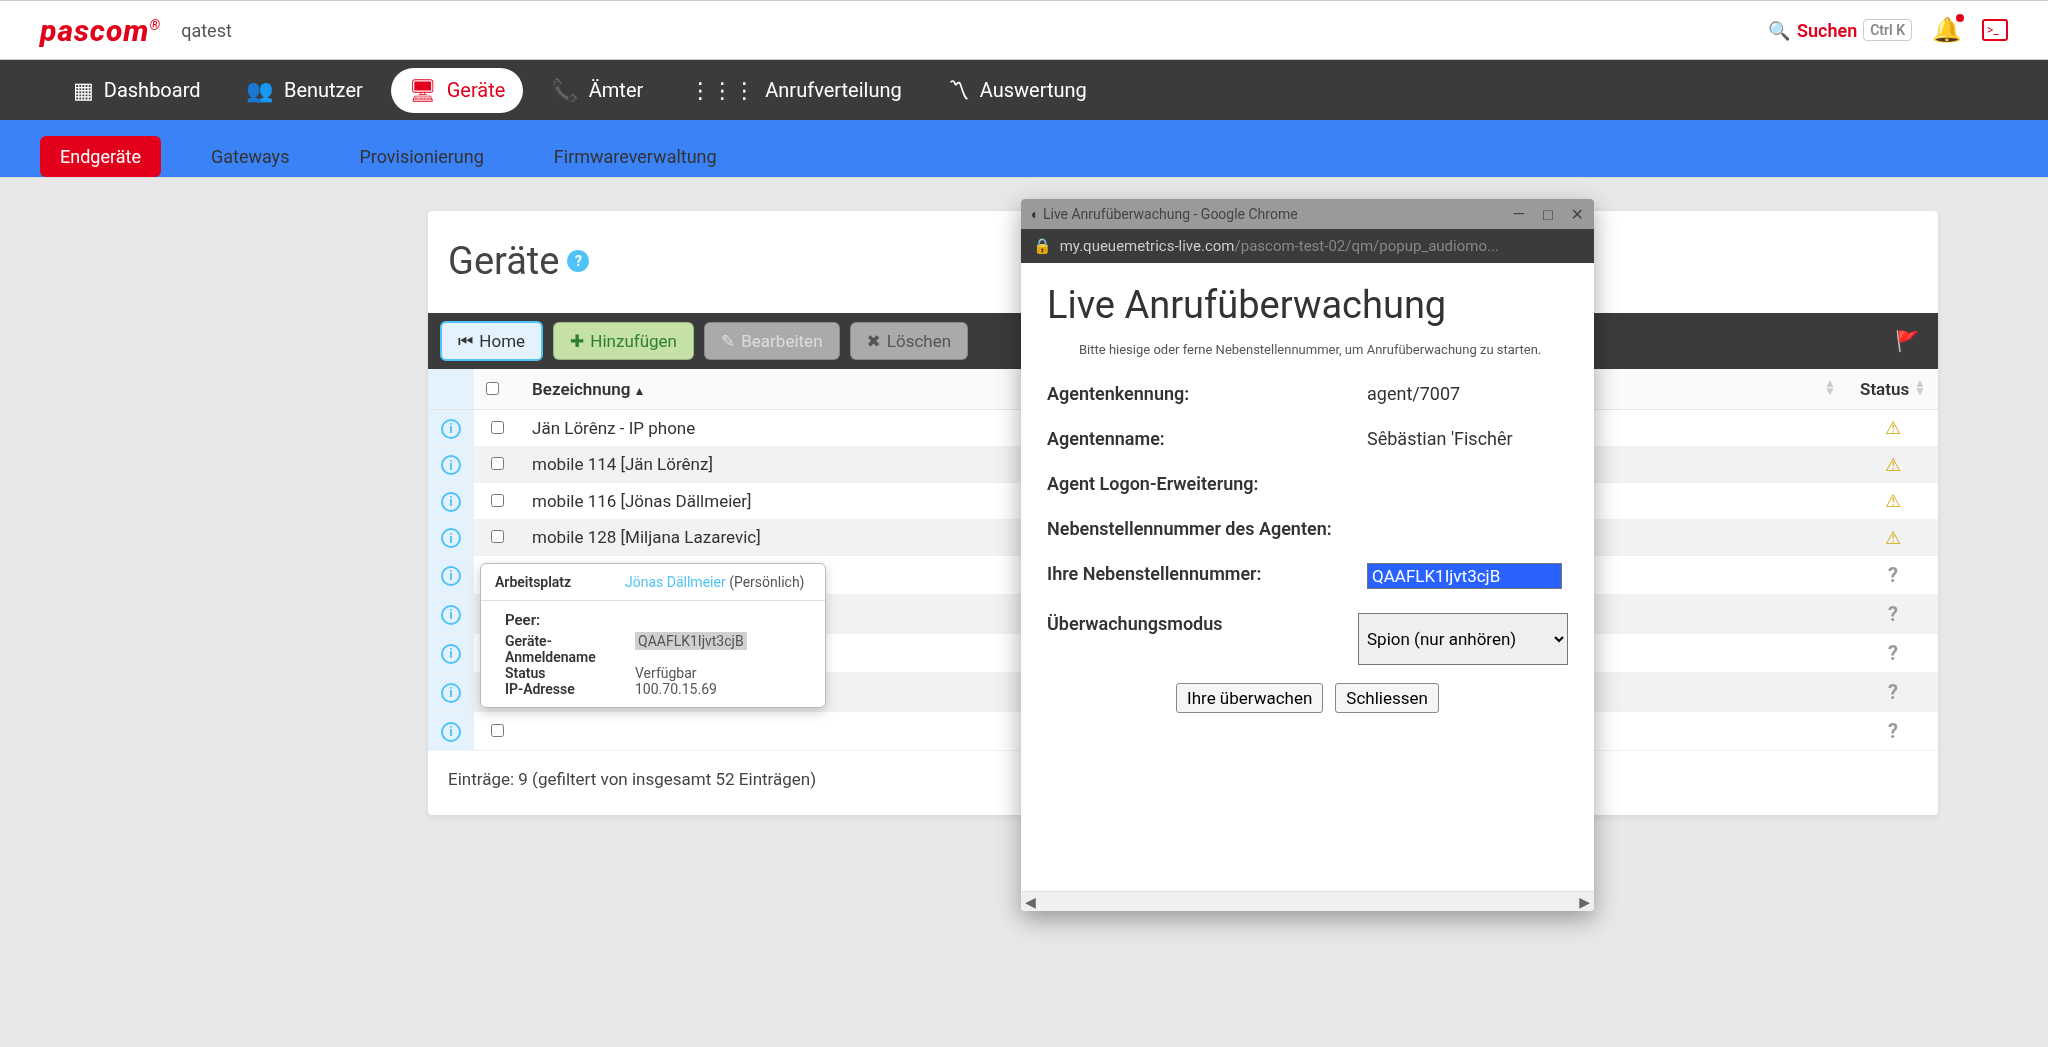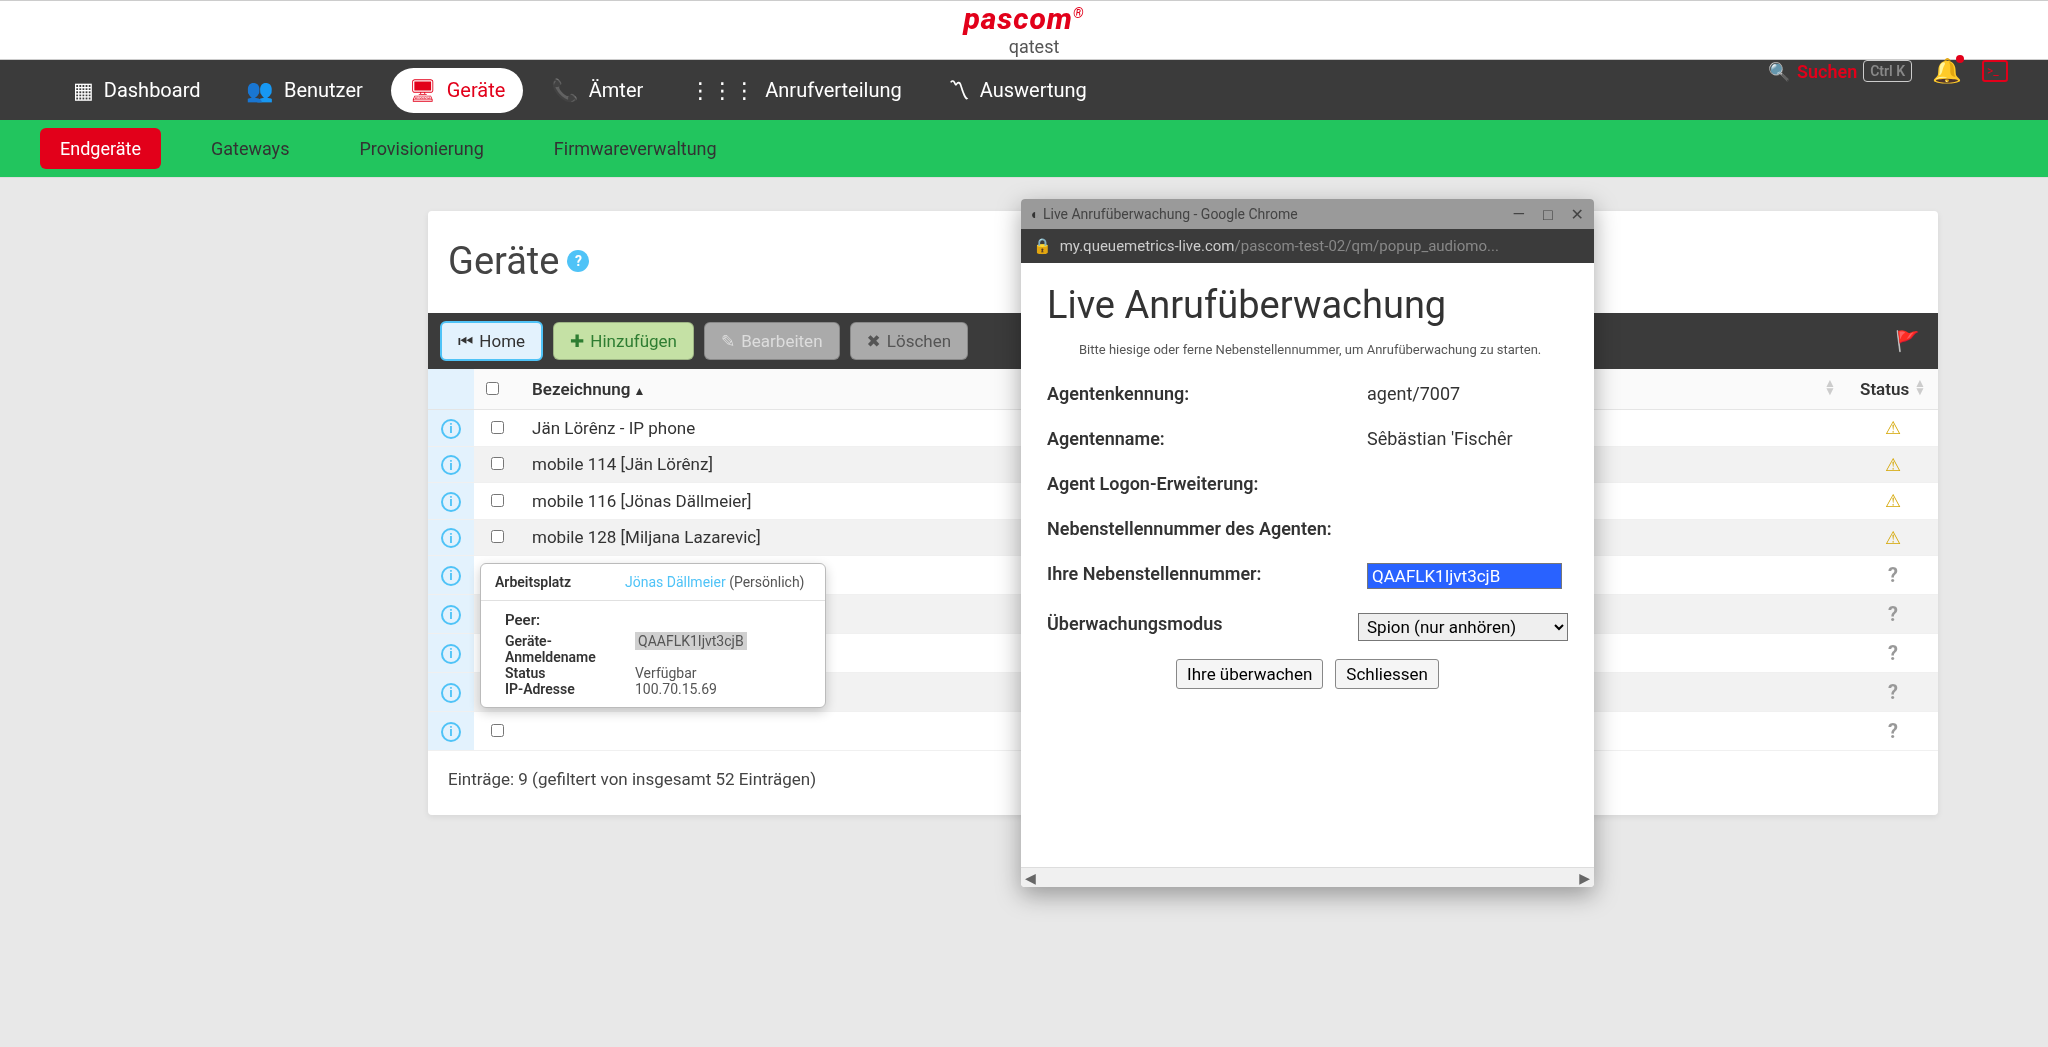--- a/index.html
+++ b/index.html
@@ -1,37 +1,37 @@
 <!DOCTYPE html>
 <html><head>
 <meta charset="utf-8">
 <style>
 * { margin: 0; padding: 0; box-sizing: border-box; font-family: -apple-system, BlinkMacSystemFont, "Segoe UI", Roboto, Arial, sans-serif; }
 body { background: #e8e8e8; width: 2048px; height: 1047px; overflow: hidden; position: relative; }
 
 
-.topbar { background: white; height: 60px; border-top: 1px solid #ccc; border-bottom: 1px solid #ccc; display: flex; align-items: center; padding: 0 40px; flex-direction: column; }
+.topbar { background: white; height: 60px; border-top: 1px solid #ccc; border-bottom: 1px solid #ccc; display: flex; align-items: center; padding: 0 40px; }
 .logo { color: #e2001a; font-weight: 800; font-size: 30px; letter-spacing: 1px; font-style: italic; }
 .logo-r { font-size: 14px; vertical-align: super; }
 .tenant { margin-left: 20px; color: #555; font-size: 18px; }
 .topbar-right { margin-left: auto; display: flex; align-items: center; gap: 20px; }
 .search-btn { color: #e2001a; font-weight: 600; display: flex; align-items: center; gap: 6px; font-size: 18px; }
 .shortcut-badge { border: 1px solid #ccc; border-radius: 4px; padding: 2px 6px; font-size: 14px; color: #888; }
 .bell { color: #e2001a; font-size: 24px; position: relative; }
 .bell::after { content: ''; position: absolute; width: 8px; height: 8px; background: #e2001a; border-radius: 50%; top: -2px; right: -2px; }
 .terminal-icon { border: 2px solid #e2001a; color: #e2001a; width: 26px; height: 22px; border-radius: 3px; font-size: 12px; display:flex; align-items:center; justify-content:flex-start; padding-left:3px; }
 
 
 .mainnav { background: #3b3b3b; height: 60px; display: flex; align-items: center; padding: 0 55px; gap: 10px; }
 .nav-item { color: white; display: flex; align-items: center; gap: 10px; padding: 10px 18px; font-size: 20px; border-radius: 30px; }
 .nav-item.active { background: white; color: #e2001a; }
 .nav-icon { font-size: 22px; }
 
 
-.subnav { background: #22c55e; height: 58px; display: flex; align-items: center; padding: 0 40px; gap: 30px; border-bottom: 1px solid #ddd; }
+.subnav { background: #3b82f6; height: 58px; display: flex; align-items: flex-end; padding: 0 40px; gap: 30px; border-bottom: 1px solid #ddd; }
 .sub-item { padding: 10px 20px; border-radius: 6px; font-size: 18px; color: #333; }
 .sub-item.active { background: #e2001a; color: white; }
 
 
 .content { position: absolute; left: 428px; top: 211px; width: 1510px; background: white; border-radius: 4px; box-shadow: 0 2px 6px rgba(0,0,0,.08); }
 .page-title-wrap { padding: 28px 20px 10px; display:flex; align-items:center; gap:8px; }
 .page-title { font-size: 38px; color: #444; font-weight: 400; }
 .help-badge { width:22px; height:22px; background:#4fc3f7; color:white; border-radius:50%; font-size:14px; display:flex; align-items:center; justify-content:center; font-weight:bold; }
 
 
@@ -79,21 +79,21 @@
 .chrome-url { background:#3b3b3b; color:#ccc; padding:8px 12px; font-size:15px; display:flex; align-items:center; gap:8px; }
 .chrome-url .greyed { color:#888; }
 .chrome-body { padding: 20px 26px 8px; }
 .chrome-body h1 { font-size:38px; font-weight:400; color:#333; margin-bottom:14px; }
 .chrome-body .intro { font-size:13px; color:#555; margin-bottom:20px; line-height:1.4;margin-left:32px; }
 .chrome-body .frow { display:flex; margin-bottom:6px; font-size:18px;margin-top:24px; }
 .chrome-body .flbl { width:320px; font-weight:600; color:#333; }
 .chrome-body .fval { flex:1; color:#333; }
 .chrome-body input[type=text] { border:1px solid #777; padding:2px 4px; font-size:17px; width:195px; }
 .chrome-body input.sel { background:#2962ff; color:white; }
-.chrome-body select { border:1px solid #777; padding:2px 4px; font-size:17px; width:210px; }
+.chrome-body select { border:1px solid #777; padding:14px 4px; font-size:17px; width:210px; }
 .chrome-actions { text-align:center; margin-top:18px; }
 .chrome-actions button { border:1px solid #888; background:#f5f5f5; padding:4px 10px; font-size:17px; margin:0 4px; border-radius:3px; }
 .chrome-scroll { height:20px; background:#f0f0f0; border-top:1px solid #ddd; display:flex; justify-content:space-between; align-items:center; padding:0 4px; font-size:14px; color:#666; }
 </style>
 </head>
 <body>
 
 <div class="topbar">
   <span class="logo"><span>pascom</span><span class="logo-r">®</span></span>
   <span class="tenant">qatest</span>

